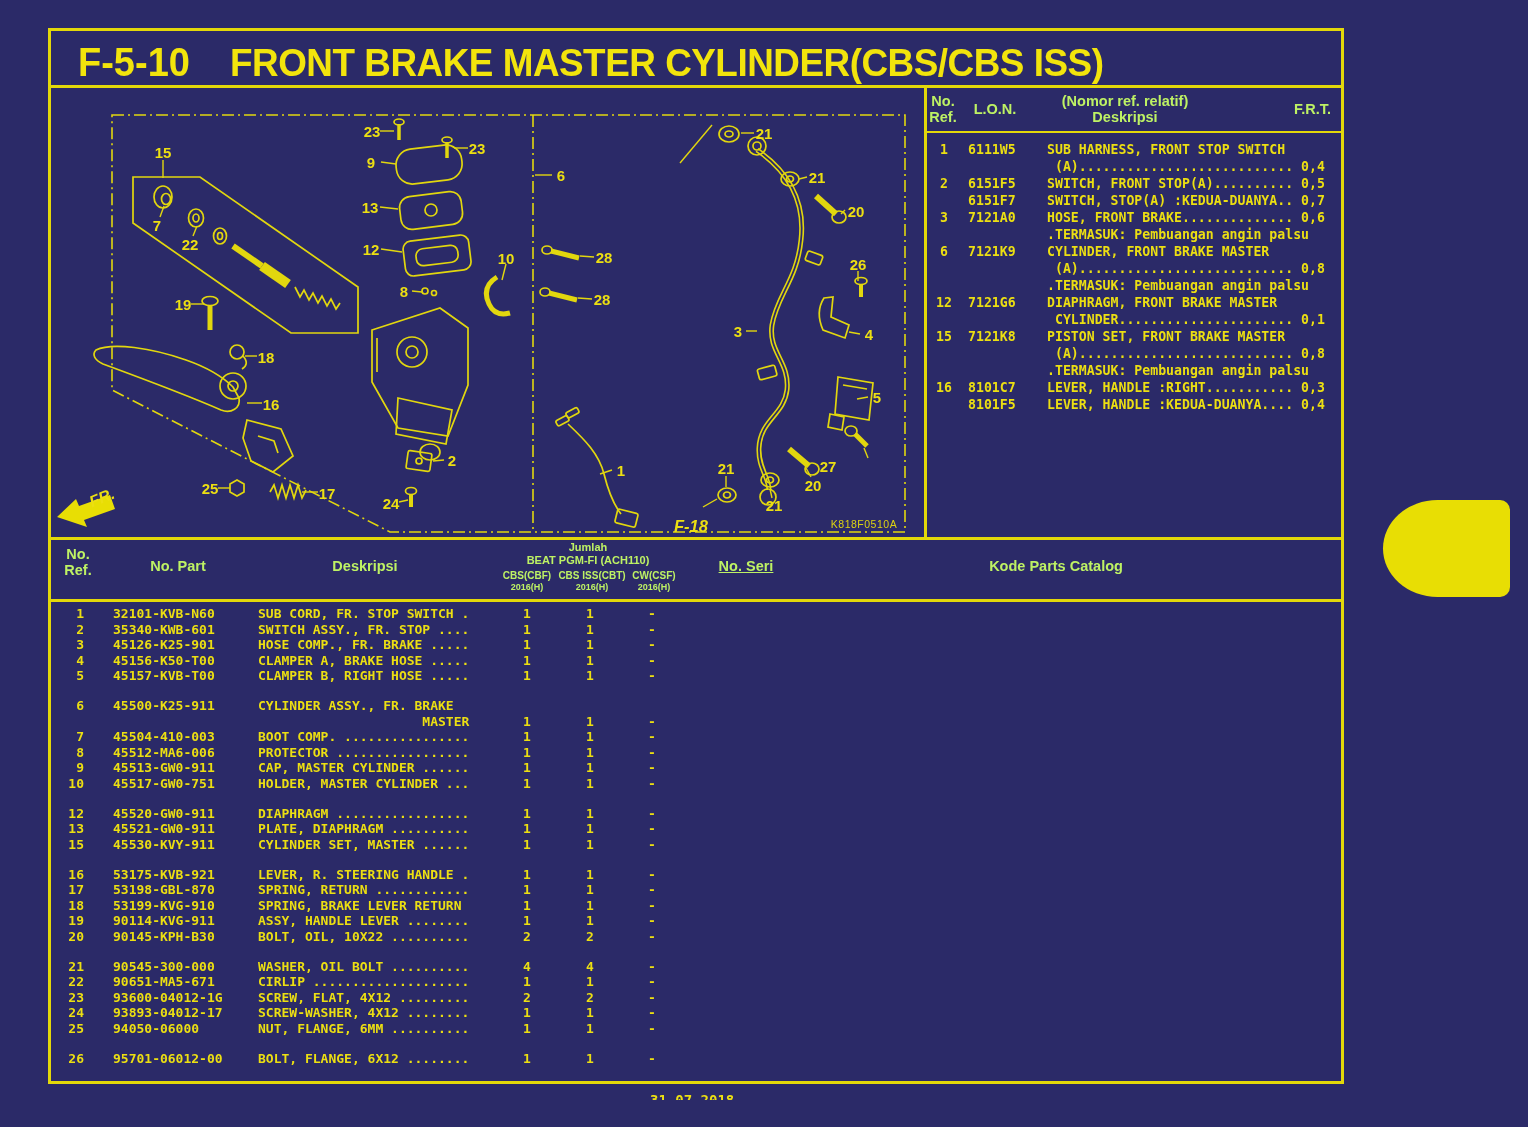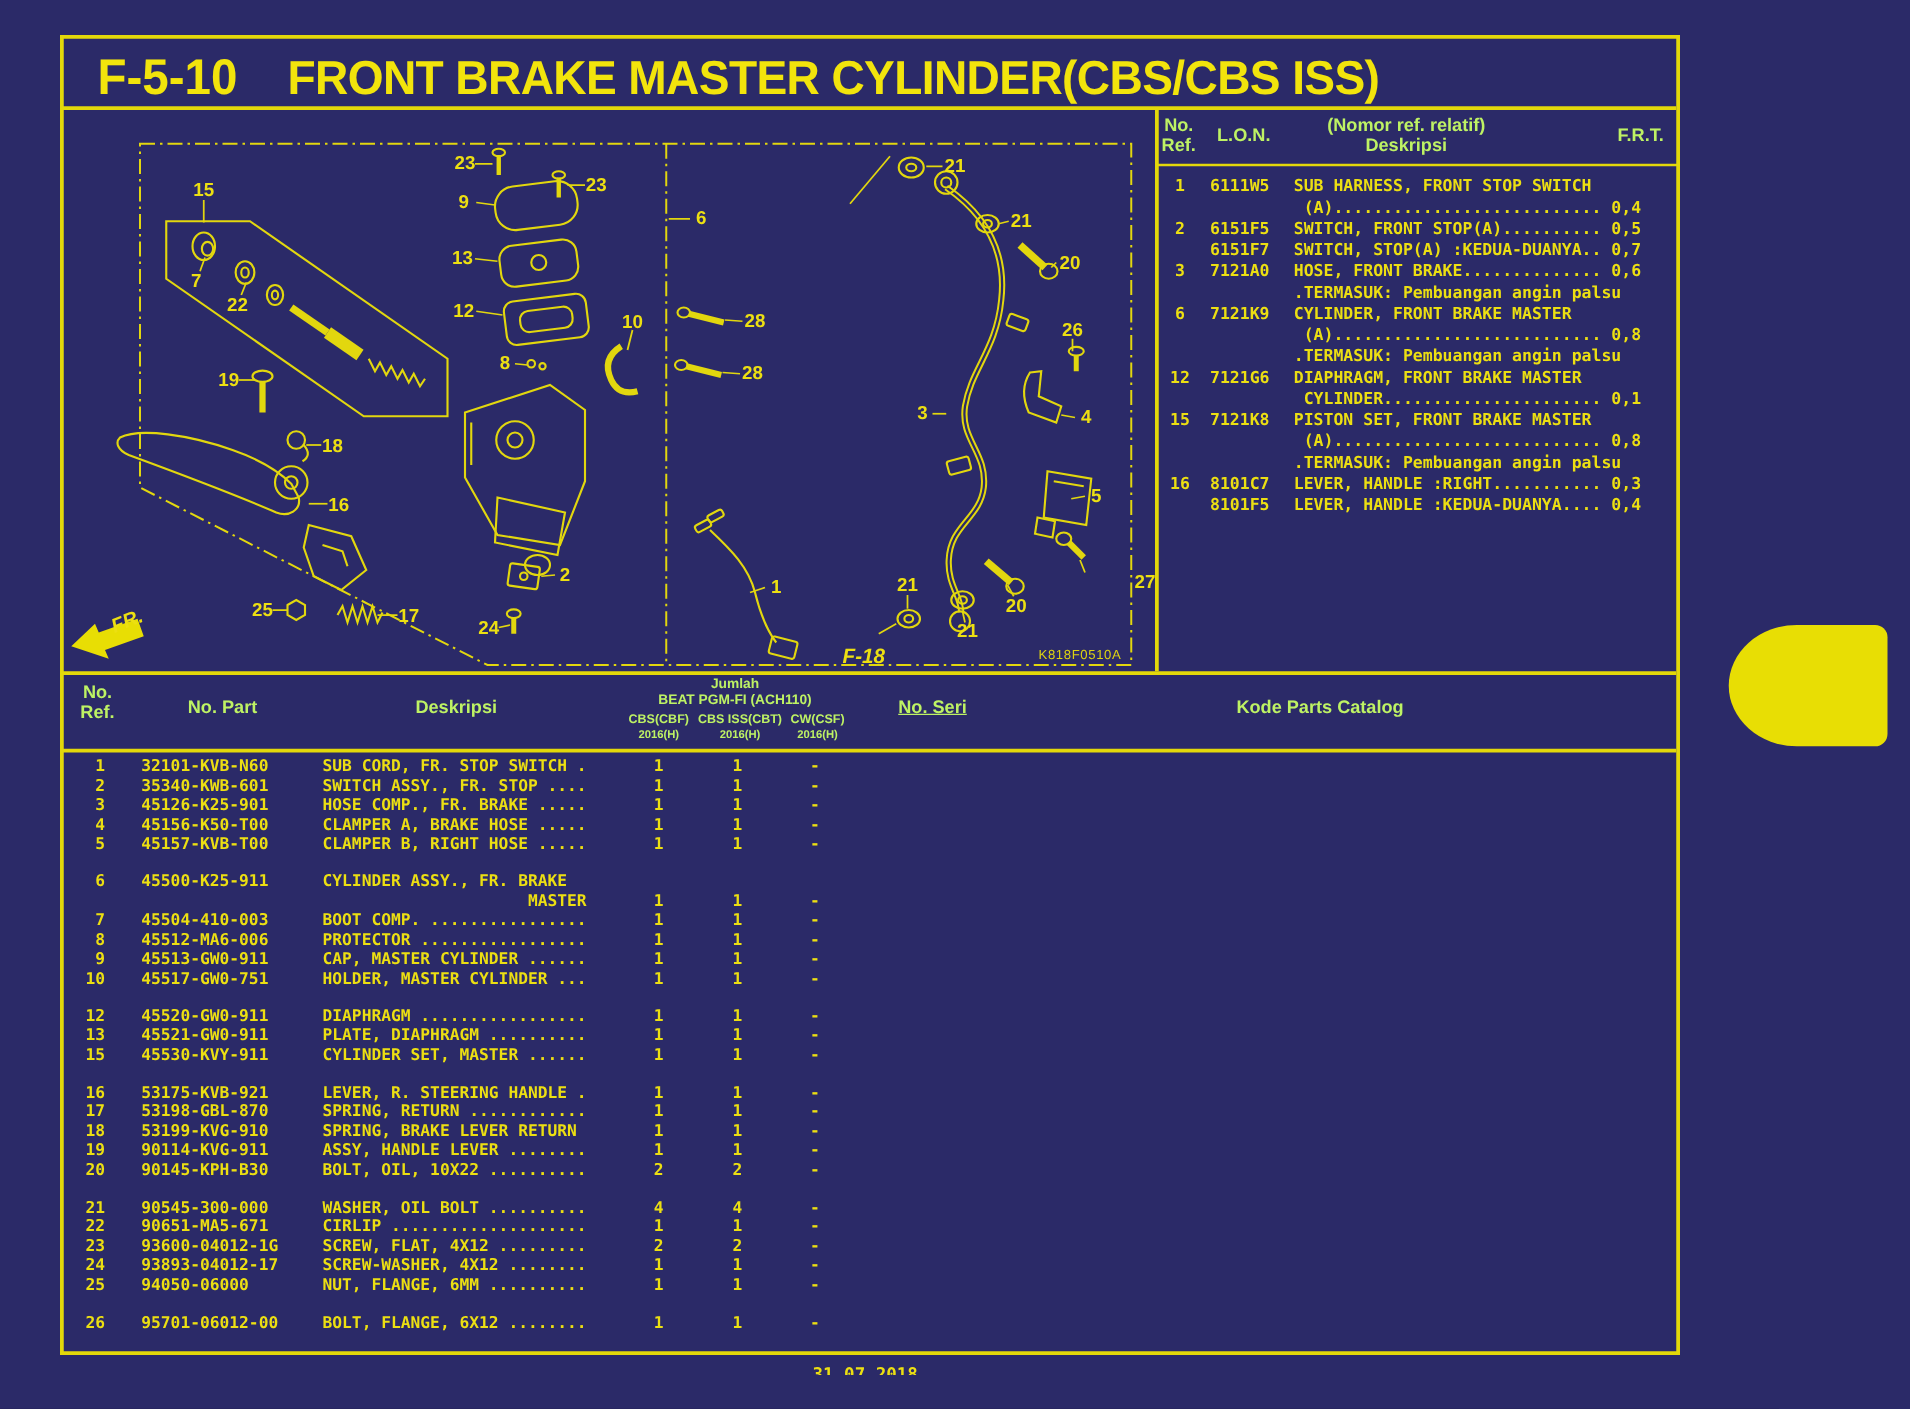--- a/index.html
+++ b/index.html
@@ -11,21 +11,21 @@
   .ttl-code{position:absolute;left:78px;top:40px;font-size:40px;font-weight:bold;color:#f2e40c;
             transform:scaleX(.95);transform-origin:left;}
   .ttl-main{position:absolute;left:230px;top:42px;font-size:38px;font-weight:bold;color:#f2e40c;
             letter-spacing:-.5px;transform:scaleX(.97);transform-origin:left;}
   .hd{position:absolute;color:#bef264;font-weight:bold;text-align:center;}
   .hd14{font-size:14.5px;} .hd11{font-size:11px;} .hd10{font-size:10px;} .hd9{font-size:9px;}
   
   #ref-rows{position:absolute;left:925px;top:141px;width:419px;color:#ecdf12;
             font-family:"DejaVu Sans Mono",monospace;font-size:13.2px;font-weight:bold;line-height:17px;}
   .ref-row{display:grid;grid-template-columns:38px 72px 1fr;}
-  .rt-no{text-align:center;} .rt-lon{padding-left:5px;} .rt-desc{white-space:pre;}
+  .rt-no{text-align:center;} .rt-lon{padding-left:5px;} .rt-desc{white-space:pre;margin-left:12px;}
   
   #parts-rows{position:absolute;left:48px;top:606px;width:1296px;color:#ecdf12;
               font-family:"DejaVu Sans Mono",monospace;font-size:13px;font-weight:bold;line-height:15.5px;}
   .pgroup{margin-bottom:14.5px;}
   .prow{display:grid;grid-template-columns:40px 170px 249px 40px 23px 40px 22px 40px;}
   .p-no{grid-column:1;text-align:right;padding-right:4px;align-self:start;}
   .p-part{grid-column:2;padding-left:25px;align-self:start;}
   .p-desc{grid-column:3;white-space:pre;}
   .p-q1{grid-column:4;text-align:center;align-self:end;}
   .p-q2{grid-column:6;text-align:center;align-self:end;}
@@ -203,21 +203,21 @@
       <span class="callout" style="left: 604px; top: 257px;">28</span>
       <span class="callout" style="left: 602px; top: 299px;">28</span>
       <span class="callout" style="left: 561px; top: 175px;">6</span>
       <span class="callout" style="left: 764px; top: 133px;">21</span>
       <span class="callout" style="left: 817px; top: 177px;">21</span>
       <span class="callout" style="left: 856px; top: 211px;">20</span>
       <span class="callout" style="left: 858px; top: 264px;">26</span>
       <span class="callout" style="left: 738px; top: 331px;">3</span>
       <span class="callout" style="left: 869px; top: 334px;">4</span>
       <span class="callout" style="left: 877px; top: 397px;">5</span>
-      <span class="callout" style="left: 916px; top: 466px;">27</span>
+      <span class="callout" style="left: 828px; top: 466px;">27</span>
       <span class="callout" style="left: 813px; top: 485px;">20</span>
       <span class="callout" style="left: 726px; top: 468px;">21</span>
       <span class="callout" style="left: 774px; top: 505px;">21</span>
       <span class="callout" style="left: 621px; top: 470px;">1</span>
       <span class="callout f18" style="left: 691px; top: 511px;">F-18</span>
       <span class="callout code" style="left: 864px; top: 524px;">K818F0510A</span>
       <span class="callout fr" style="left: 102px; top: 498px;">FR.</span>
     </div>
 
   <div class="vline" style="left:924px;top:88px;height:449px;"></div>

